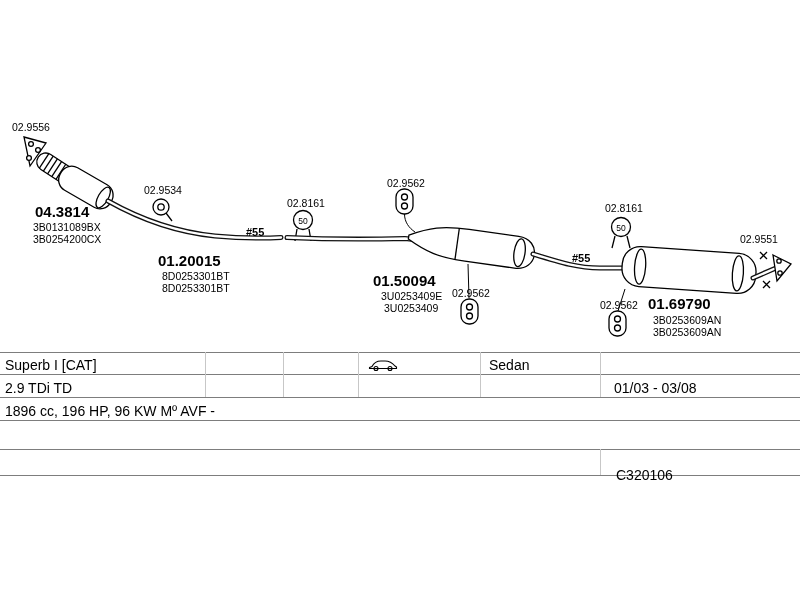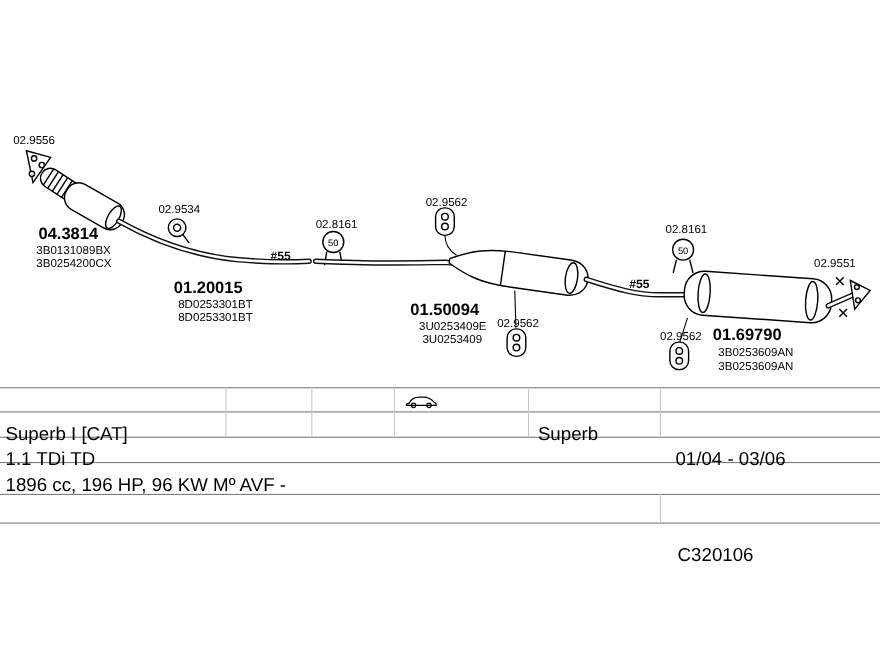--- a/index.html
+++ b/index.html
@@ -17,21 +17,21 @@
   text { fill:#000; stroke:none; }
   .t-part { font:bold 15px "Liberation Sans", sans-serif; }
   .t-sub  { font:10.5px "Liberation Sans", sans-serif; }
   .t-small{ font:10.5px "Liberation Sans", sans-serif; }
   .t-dia  { font:bold 11px "Liberation Sans", sans-serif; }
   .t-tiny { font:8.5px "Liberation Sans", sans-serif; }
 
   
   .hline { position:absolute; left:0; width:800px; height:1px; background:#7d7d7d; }
   .vline { position:absolute; width:1px; background:#c7c7c7; }
-  .cell  { position:absolute; font-size:17px; white-space:nowrap;margin-top:28px; }
+  .cell  { position:absolute; font-size:14px; white-space:nowrap; }
   .car   { position:absolute; }
 </style>
 </head>
 <body>
 
 <div class="page">
 
   <svg class="diagram" width="800" height="352" viewBox="0 0 800 352">
 
     <text class="t-small" x="12" y="131">02.9556</text>
@@ -165,20 +165,20 @@
     <div class="vline" style="left:600px;top:449px;height:26px"></div>
 
     <span class="cell" style="left:5px;top:357px">Superb I [CAT]</span>
 
     <svg class="car" style="left:368px;top:358px" width="30" height="14" viewBox="0 0 30 14">
       <path d="M1.5,9.5 L4,8.5 C6,4.5 9,3 13,3 L17,3 C21,3 24.5,5 27,8 L28.5,9 L28.5,10.5 L1.5,10.5 Z" fill="none" stroke="#000" stroke-width="1.1"></path>
       <circle cx="8" cy="10.5" r="2" fill="none" stroke="#000" stroke-width="1.1"></circle>
       <circle cx="22" cy="10.5" r="2" fill="none" stroke="#000" stroke-width="1.1"></circle>
     </svg>
 
-    <span class="cell" style="left:489px;top:357px">Superb</span>
-    <span class="cell" style="left:5px;top:380px">1.1 TDi TD</span>
-    <span class="cell" style="left:614px;top:380px">01/04 - 03/06</span>
+    <span class="cell" style="left:489px;top:357px">Sedan</span>
+    <span class="cell" style="left:5px;top:380px">2.9 TDi TD</span>
+    <span class="cell" style="left:614px;top:380px">01/03 - 03/08</span>
     <span class="cell" style="left:5px;top:403px">1896 cc, 196 HP, 96 KW Mº AVF -</span>
     <span class="cell" style="left:616px;top:467px">C320106</span>
   </div>
 
 </div>
 
 </body></html>

